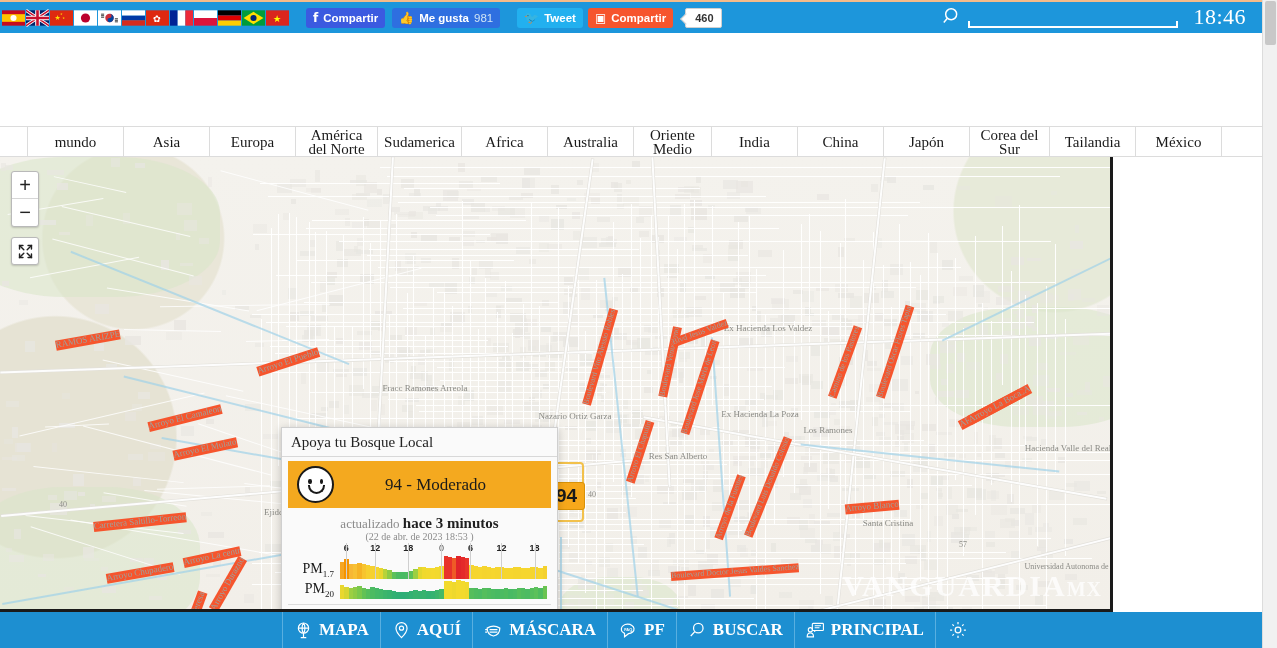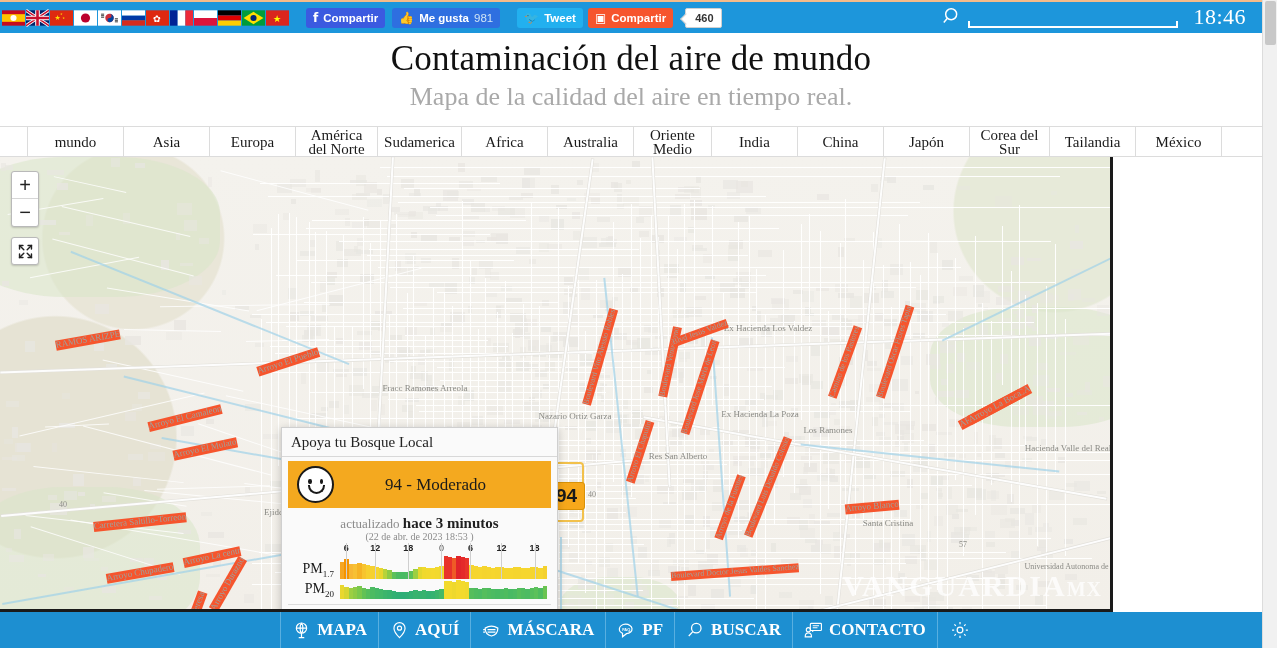--- a/index.html
+++ b/index.html
@@ -346,24 +346,20 @@
     <div class="topsearch">
       <svg class="mag" viewBox="0 0 24 24" fill="none" stroke="#fff" stroke-width="1.6">
           <circle cx="10" cy="9" r="6"></circle>
           <line x1="5.6" y1="13.6" x2="2" y2="18"></line>
         </svg>
       <div class="searchline"></div>
     </div>
     <div class="clock">18:46</div>
   </div>
 
-  <div class="titlewrap">
-    <div class="title1">Contaminación del aire de mundo</div>
-    <div class="title2">Mapa de la calidad del aire en tiempo real.</div>
-  </div>
 
   <div class="tabs" id="tabs">
     <div class="tab spacer"></div>
   <div class="tab" style="width: 96px;">
         <span>mundo</span>
       </div>
       <div class="tab" style="width: 86px;">
         <span>Asia</span>
       </div>
       <div class="tab" style="width: 86px;">
@@ -1902,21 +1898,21 @@
       <div class="bnitem">
         <span style="display: flex;">
           <svg viewBox="0 0 24 24" width="19" height="19" fill="none" stroke="#fff" stroke-width="1.4">
             <rect x="8" y="3" width="14" height="9" rx="1"></rect>
             <path d="M11 14 L11 11.8"></path>
             <circle cx="5.5" cy="11" r="2.6"></circle>
             <path d="M1.5 20 Q1.5 15 5.5 15 Q9.5 15 9.5 20Z"></path>
             <path d="M11 6 H19 M11 8.5 H17"></path>
           </svg>
         </span>
-        <span>CONTACTO</span>
+        <span>PRINCIPAL</span>
       </div>
       <div class="bnitem gear">
         <span style="display: flex;">
           <svg viewBox="0 0 24 24" width="20" height="20" fill="none" stroke="#fff" stroke-width="1.5">
             <circle cx="12" cy="12" r="3.4"></circle>
             <path d="M12 2.5 V5 M12 19 V21.5 M2.5 12 H5 M19 12 H21.5 M5.3 5.3 L7 7 M17 17 L18.7 18.7 M18.7 5.3 L17 7 M7 17 L5.3 18.7"></path>
           </svg>
         </span>
       </div>
     </div>

